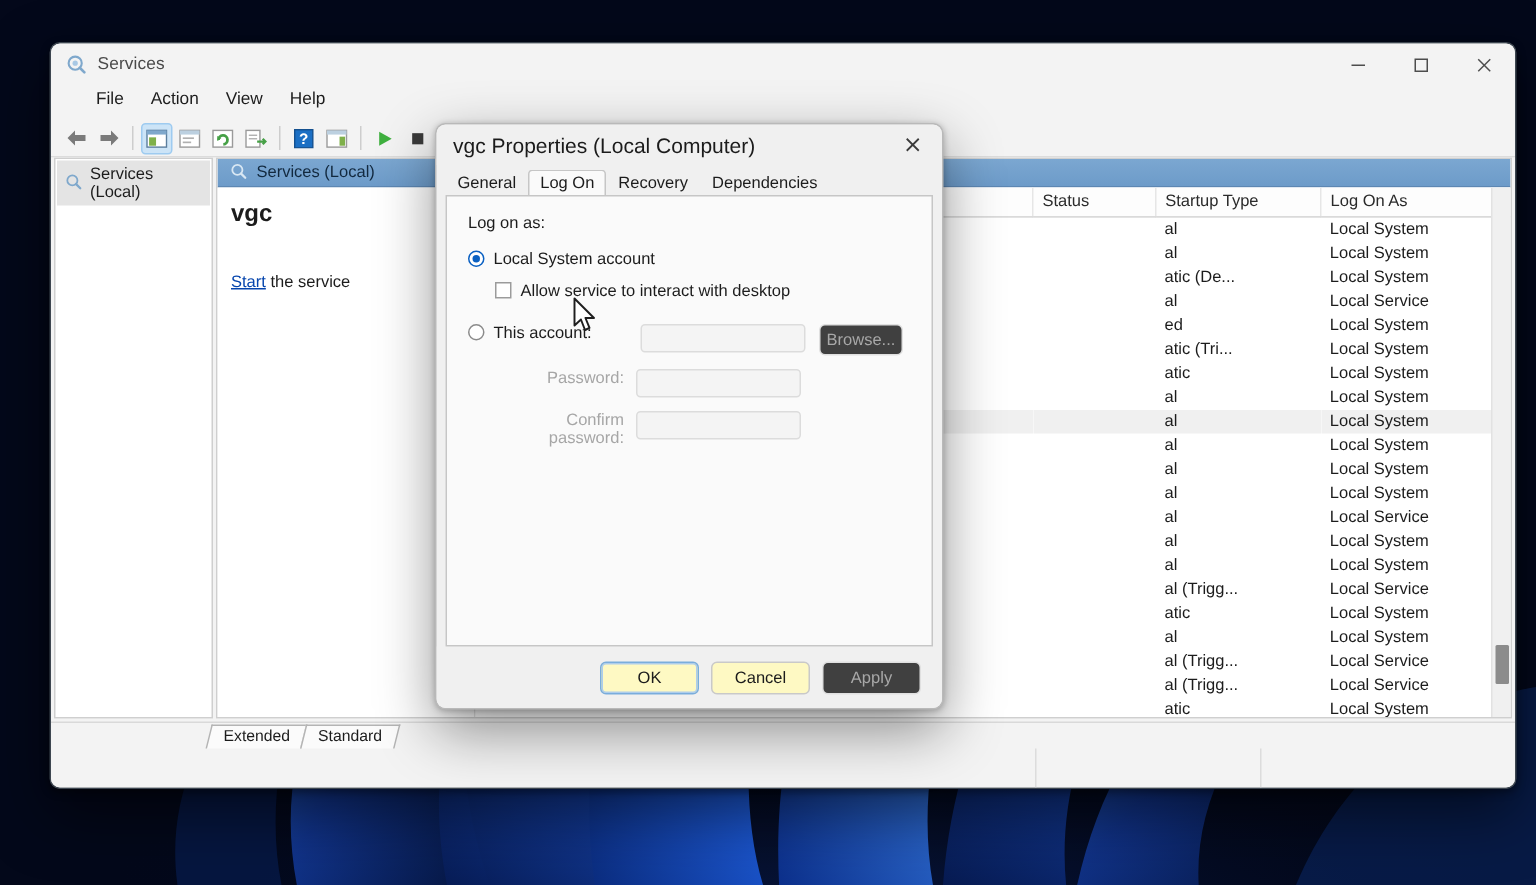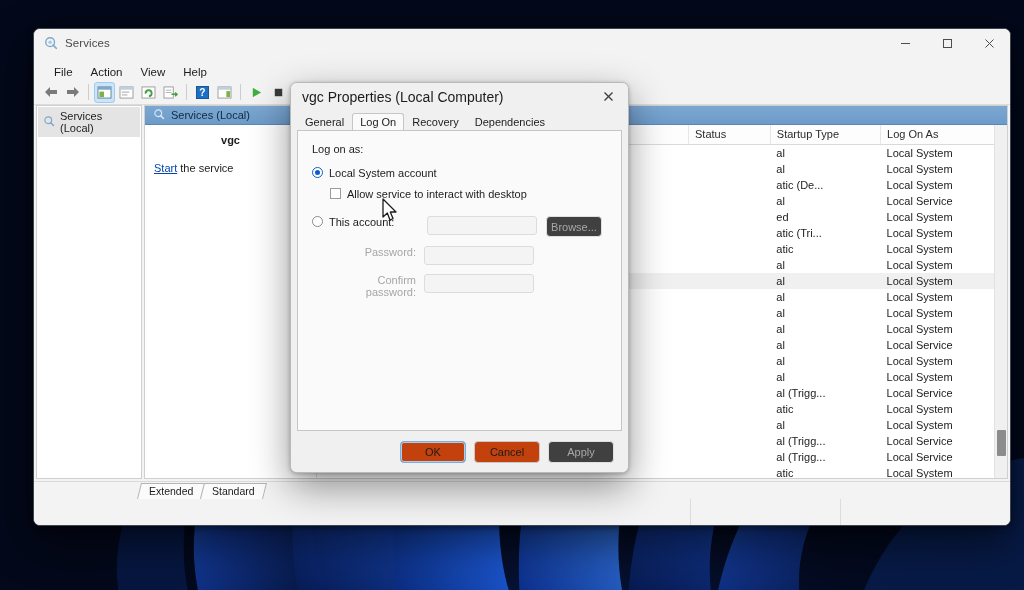--- a/index.html
+++ b/index.html
@@ -47,22 +47,22 @@
   .title-left { display:flex; align-items:center; gap:7px; padding-left: 10px; }
   .app-ico { width: 14px; height: 14px; position: relative; flex: 0 0 auto; }
   .app-ico svg { display:block; }
   .title-text { font-size: 11.5px; color: #4a4a4a; letter-spacing:.1px;}
   .win-controls { position:absolute; right: 0; top:0; height: 29px; display:flex; }
   .wc { width: 42px; height: 29px; display:flex; align-items:center; justify-content:center; color:#4d4d4d; }
   .wc svg { display:block; }
 
   .menubar {
     height: 22px; min-height:22px;
-    display:flex; align-items:flex-end;
-    padding-left: 12px; gap: 2px;
+    display:flex; align-items:flex-start;
+    padding-left: 22px; gap: 2px;
     background:#f3f3f3;
   }
   .menu-item { font-size: 11.5px; color: #1c1c1c; padding: 2px 8px; border-radius:3px; }
 
   .toolbar {
     height: 25px; min-height:25px;
     display:flex; align-items:center;
     padding-left: 6px; gap: 1px;
     background:#f3f3f3;
     border-bottom: 1px solid #dcdcdc;
@@ -107,21 +107,21 @@
   }
   .pane-split { flex:1; display:flex; min-height:0; }
 
   .detail-col {
     width: 172px; min-width: 172px;
     padding: 9px 9px 0 9px;
     font-size: 11px; color:#1c1c1c;
     border-right: 1px solid #e4e4e4;
     background:#fff;
   }
-  .detail-title { font-weight: bold; font-size: 11px; margin-bottom: 16px; text-align: center; }
+  .detail-title { font-weight: bold; font-size: 16px; margin-bottom: 30px; }
   .detail-link { font-size: 11px; }
   .detail-link a { color:#0645ad; text-decoration: underline; }
 
   .list-col { flex:1; min-width:0; background:#fff; position:relative; overflow:hidden; }
   table.svc { width: 100%; border-collapse: collapse; table-layout: fixed; }
   table.svc th {
     font-weight: normal;
     font-size: 11px; color:#2b2b2b;
     text-align:left;
     padding: 3px 6px 4px 6px;
@@ -240,21 +240,21 @@
     flex:0 0 auto; margin-right:6px;
   }
   .tinput {
     background:#f4f4f4;
     border:1px solid #dcdcdc;
     border-radius:3px;
     height: 19px;
   }
   .btn {
     font-size: 11px; color:#1c1c1c;
-    background:#c2410c;
+    background:#fef9c3;
     border:1px solid #c9c9c9;
     border-radius:4px;
     height: 21px;
     display:flex; align-items:center; justify-content:center;
   }
   .btn.dim { color:#a8a8a8; background:#404040; border-color:#e0e0e0; }
   .btn.focus { border-color:#7aaddc; box-shadow: 0 0 0 1px #aecdec inset; }
 
   .dlg-footer {
     height: 41px; min-height:41px;

